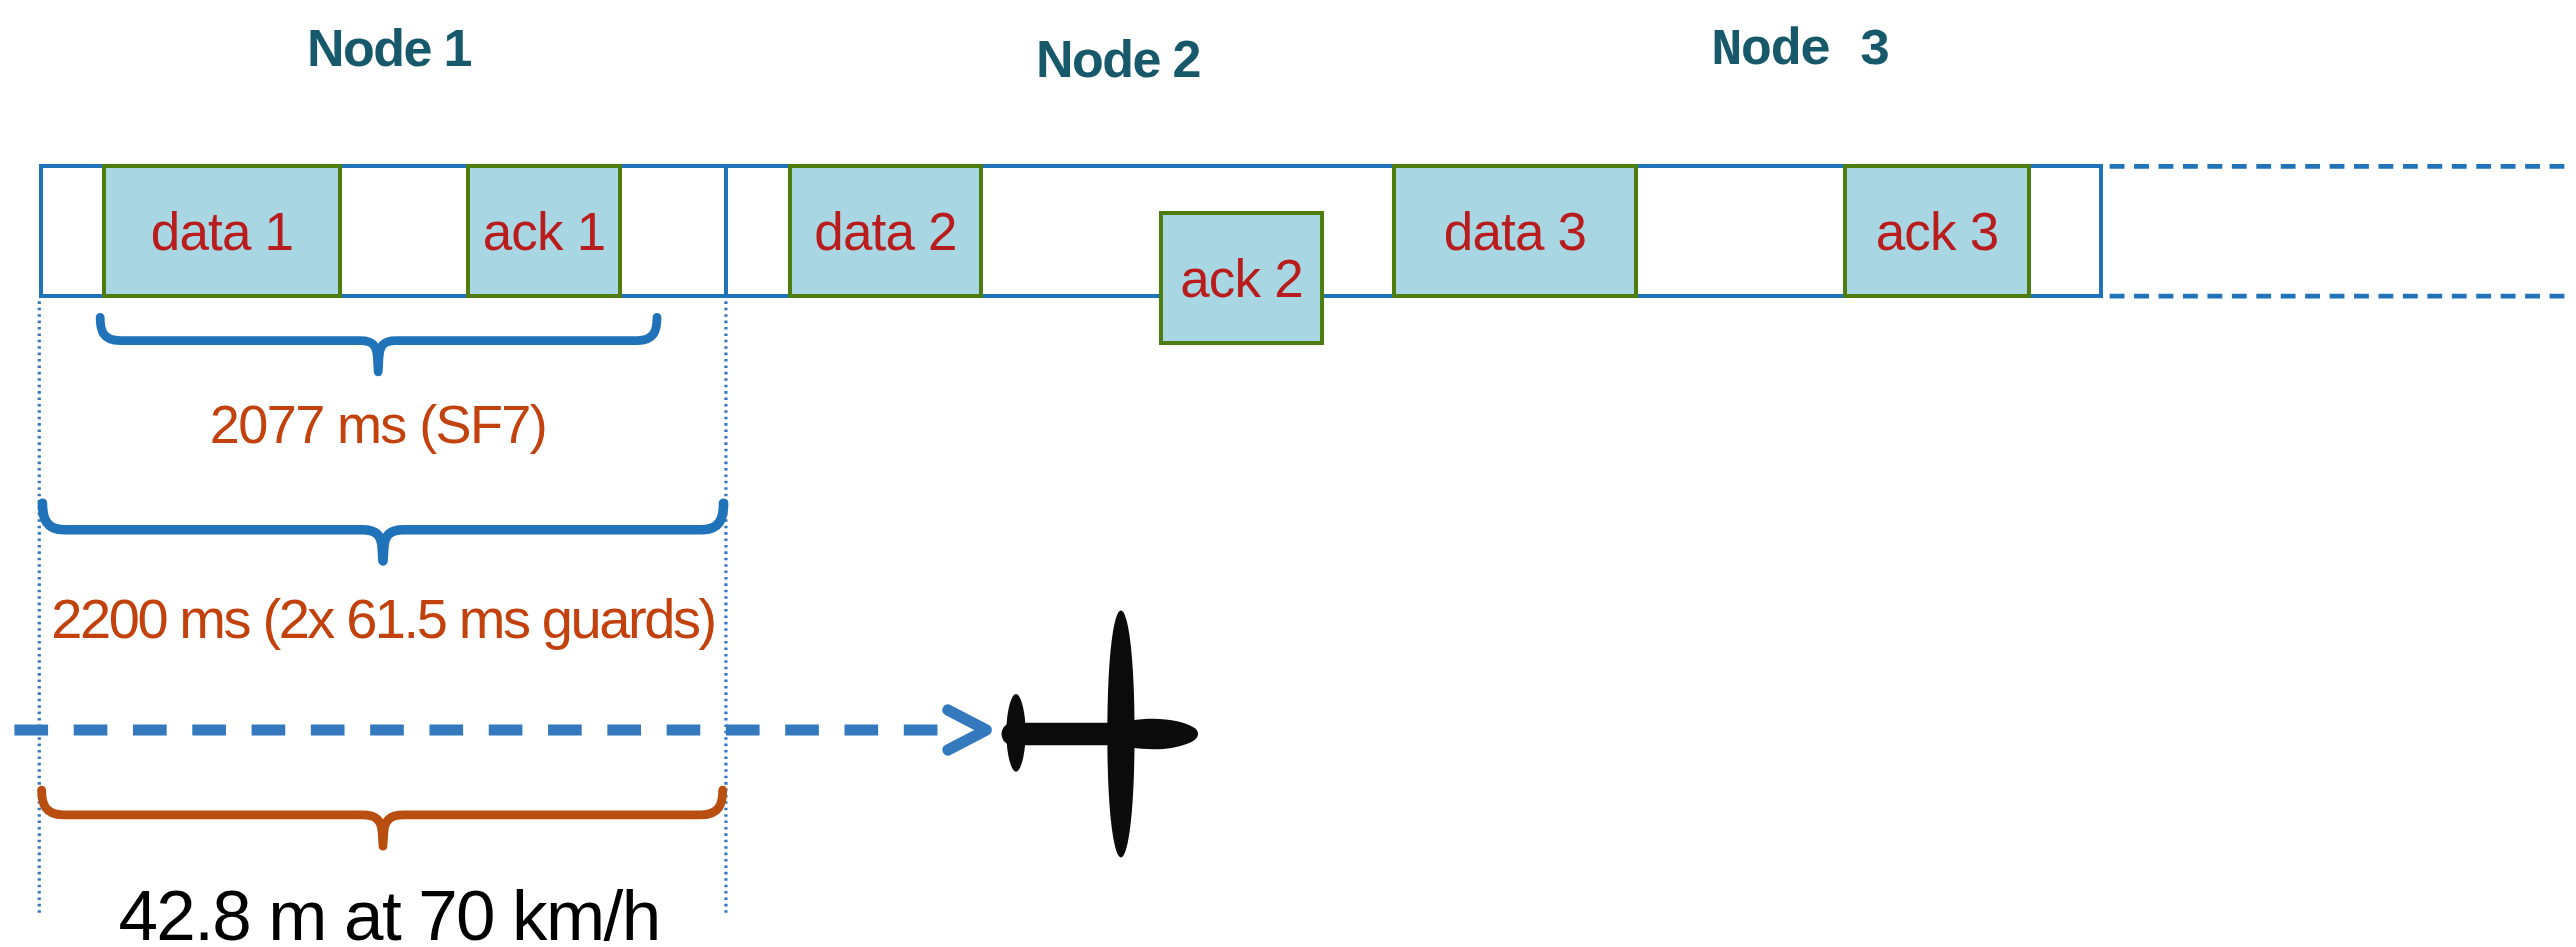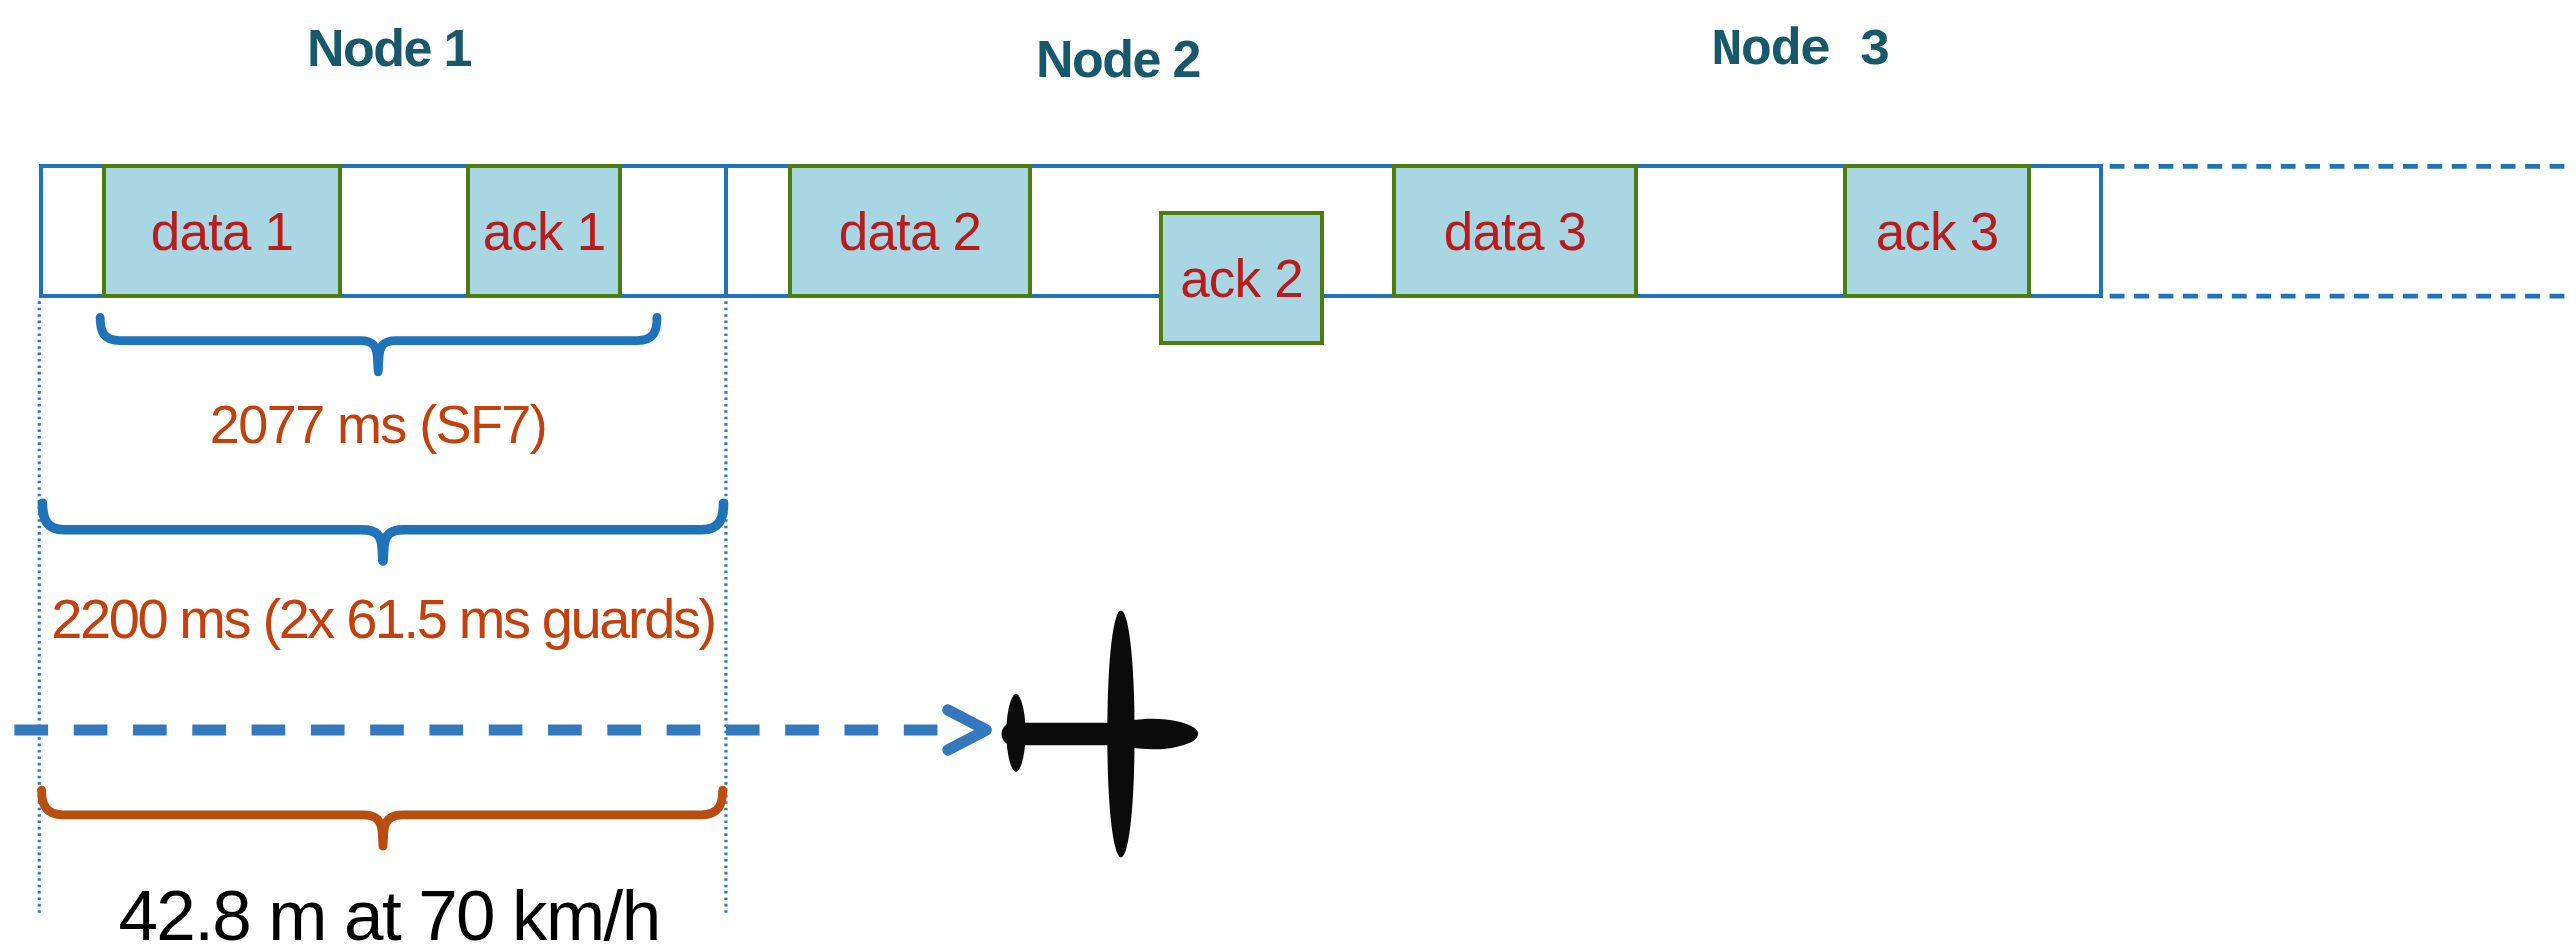--- a/index.html
+++ b/index.html
@@ -50,21 +50,21 @@
   <div class="frame"></div>
   <div class="section-divider" style="left:724px;"></div>
   <div class="section-divider" style="left:1413px;"></div>
 
   <div class="slot-box" style="left:102px;width:240px;">
       <span>data 1</span>
     </div>
   <div class="slot-box" style="left:466px;width:156px;">
       <span>ack 1</span>
     </div>
-  <div class="slot-box" style="left:788px;width:244px;">
+  <div class="slot-box" style="left:788px;width:195px;">
       <span>data 2</span>
     </div>
   <div class="slot-box" style="left:1159px;width:165px;margin-top:47px;">
       <span>ack 2</span>
     </div>
   <div class="slot-box" style="left:1392px;width:246px;">
       <span>data 3</span>
     </div>
   <div class="slot-box" style="left:1843px;width:188px;">
       <span>ack 3</span>

